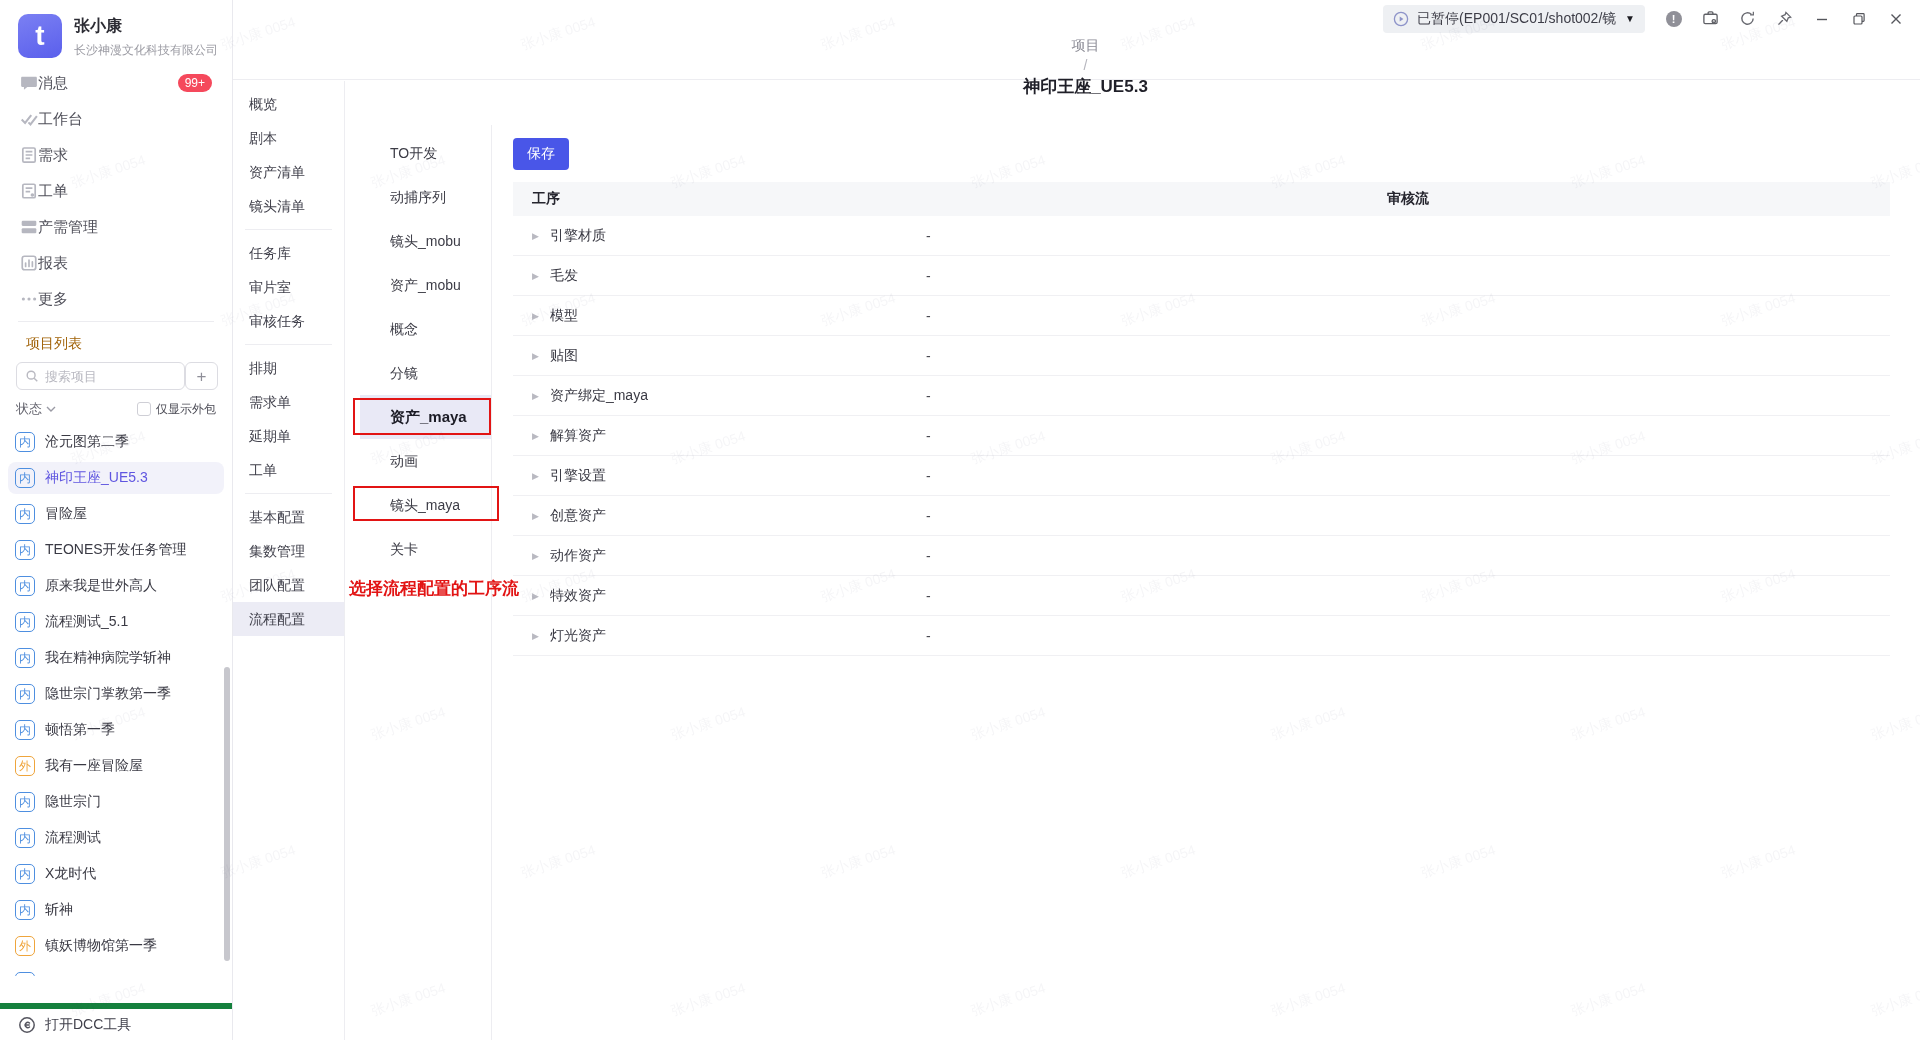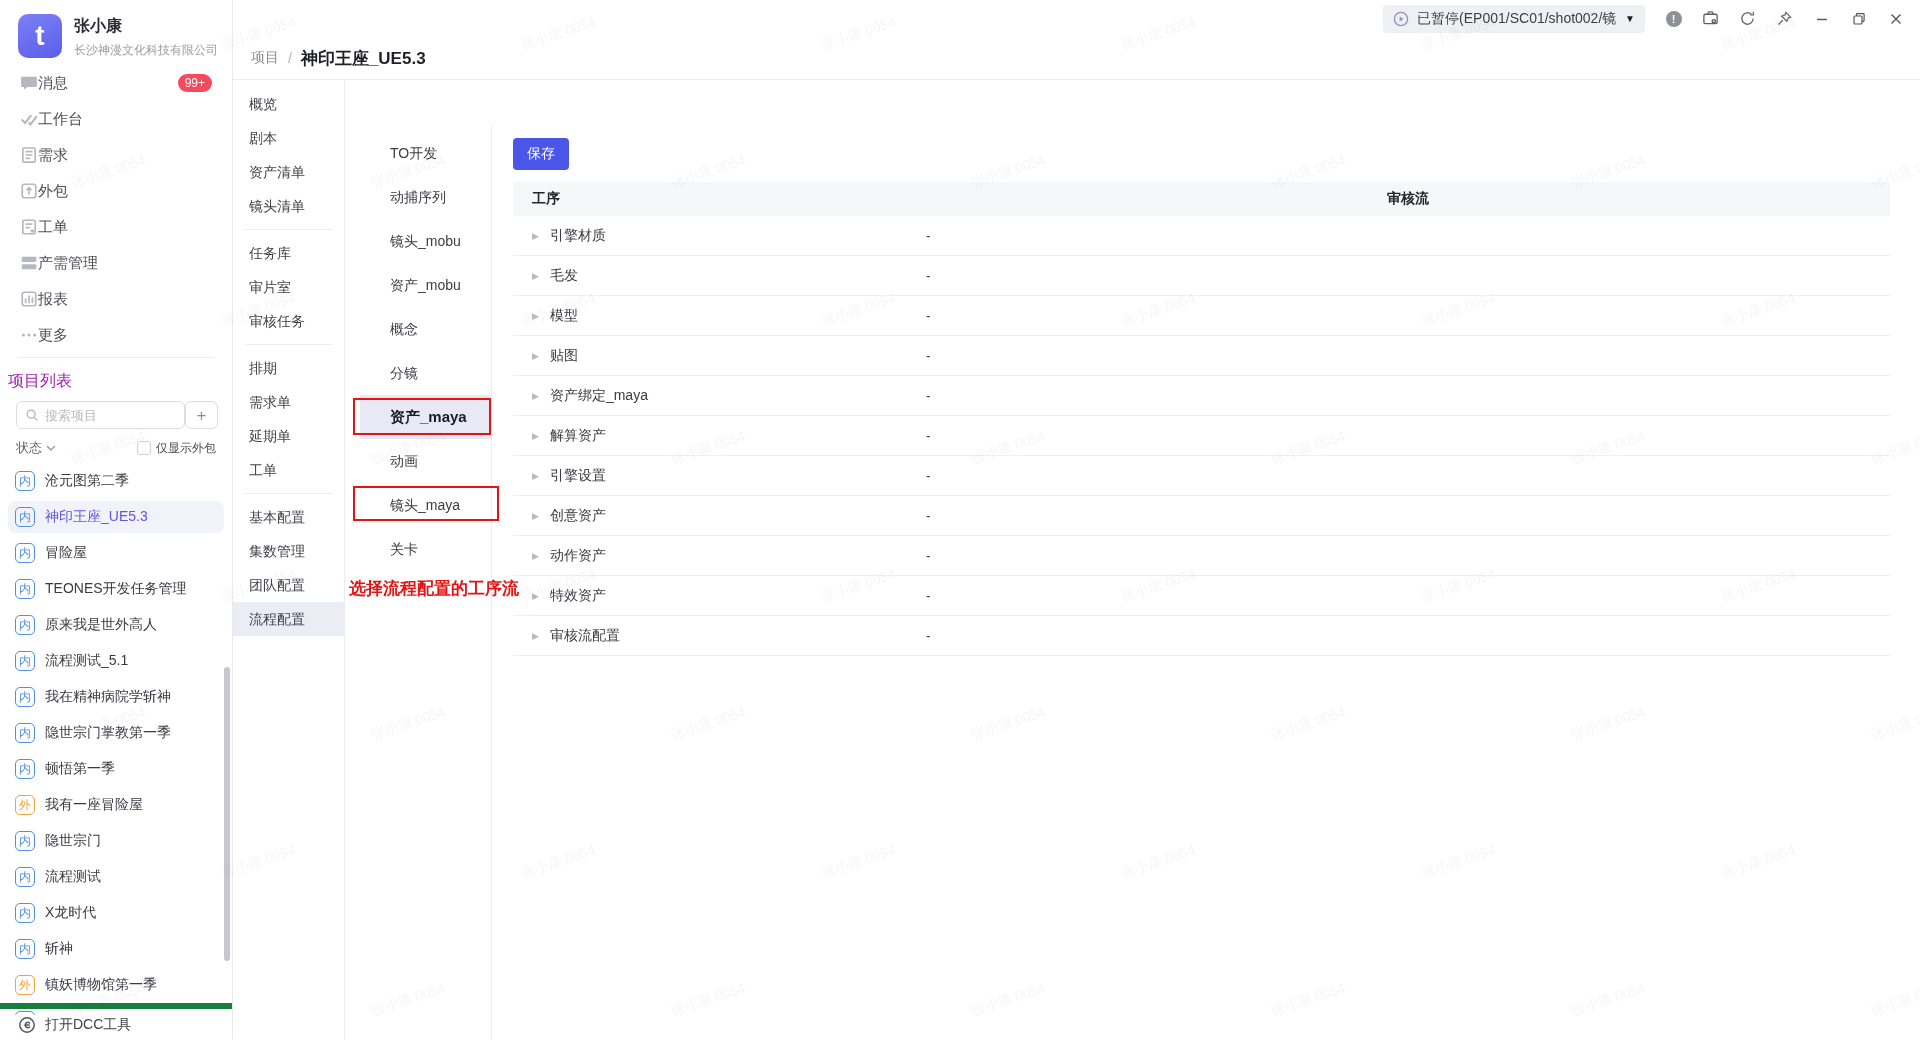--- a/index.html
+++ b/index.html
@@ -18,21 +18,21 @@
           font-weight:bold; font-size:28px; display:flex; align-items:center; justify-content:center; }
   .user-name { font-size:16px; font-weight:700; color:#2b2b33; margin-top:2px; }
   .user-company { font-size:12px; color:#9b9ba3; margin-top:5px; }
   .menu { margin-top:6px; }
   .menu-item { height:36px; display:flex; align-items:center; padding-left:20px; cursor:pointer; }
   .mi-icon { width:18px; height:18px; display:inline-flex; }
   .mi-label { font-size:15px; color:#50505a; }
   .mi-badge { margin-left:auto; margin-right:20px; background:var(--unread-badge,#f5495c); color:#fff; font-size:12px;
               height:18px; line-height:18px; padding:0 7px; border-radius:9px; }
   .sb-divider { height:1px; background:#ececf0; margin:4px 18px 0 18px; }
-  .proj-title { margin:13px 0 0 8px; font-size:16px; color:#a21caf; }
+  .proj-title { margin:13px 0 0 26px; font-size:14px; color:#a16207; }
   .search-row { display:flex; margin:9px 14px 0 16px; gap:0; }
   .search-box { flex:1; height:28px; border:1px solid #dcdce2; border-radius:6px; display:flex; align-items:center; padding:0 8px; gap:6px; background:#fff; }
   .search-box input { border:none; outline:none; width:100%; font-size:13px; color:#3a3a44; background:transparent; }
   .search-box input::placeholder { color:#b9b9c1; }
   .add-btn { width:33px; height:28px; border:1px solid #dcdce2; border-radius:6px; background:#fff; color:#8e8e98; font-size:17px; line-height:1; cursor:pointer; }
   .filter-row { display:flex; align-items:center; margin:10px 16px 0 16px; }
   .f-status { font-size:13px; color:#62626c; display:flex; align-items:center; gap:4px; cursor:pointer; }
   .f-out { margin-left:auto; display:flex; align-items:center; gap:5px; font-size:12px; color:#4c4c56; cursor:pointer; }
   .cb { width:14px; height:14px; border:1px solid #cfcfd6; border-radius:3px; background:#fff; }
   .proj-list { margin-top:8px; height:550px; overflow:hidden; padding:0 8px; }
@@ -51,21 +51,21 @@
   .titlebar { position:absolute; left:233px; right:0; top:0; height:37px; display:flex; align-items:center; justify-content:flex-end; padding-right:6px; z-index:6; }
   .task-pill { height:28px; background:#eef0f3; border-radius:4px; display:flex; align-items:center; padding:0 10px; gap:8px; margin-right:10px; cursor:pointer; }
   .play-ic { width:16px; height:16px; flex:none; }
   .pill-text { font-size:14px; color:#3d3d47; max-width:200px; white-space:nowrap; overflow:hidden; }
   .caret { font-size:10px; color:#1c1c22; }
   .tb-ic { width:37px; height:30px; display:flex; align-items:center; justify-content:center; color:#5f6066; font-size:15px; cursor:pointer; }
   .notif-circle { width:16px; height:16px; border-radius:50%; background:#909098; color:#fff; font-size:11px; font-weight:bold; display:flex; align-items:center; justify-content:center; }
 
   
   .main { position:absolute; left:233px; top:37px; right:0; bottom:0; background:#fff; }
-  .crumb-row { height:43px; border-bottom:1px solid #ededf1; display:flex; align-items:center; padding-left:18px; gap:9px; }
+  .crumb-row { height:43px; border-bottom:1px solid #ededf1; display:flex; align-items:center; padding-left:18px; gap:2px;flex-direction:column; }
   .crumb-root { font-size:14px; color:#8a8a94; cursor:pointer; }
   .crumb-sep { font-size:14px; color:#b5b5bd; }
   .crumb-cur { font-size:17px; font-weight:700; color:#1f1f28; }
   .body-row { position:absolute; top:44px; left:0; right:0; bottom:0; display:flex; }
 
   
   .proj-nav { width:112px; border-right:1px solid #ededf1; padding-top:6px; flex:none; }
   .pn-item { height:34px; line-height:34px; padding-left:16px; font-size:14px; color:#3f3f4a; cursor:pointer; white-space:nowrap; }
   .pn-item.sel { background:#ececf5; }
   .pn-divider { height:1px; background:#ededf1; margin:6px 12px; }
@@ -137,29 +137,20 @@
         <span class="mi-label">工作台</span>
       </div>
       <div class="menu-item">
         <span class="mi-icon">
             <svg viewBox="0 0 16 16" width="18" height="18" fill="none" stroke="#b6b7c0" stroke-width="1.5">
               <rect x="2.5" y="1.8" width="11" height="12.5" rx="1.2"></rect>
               <path d="M5 5h6M5 8h6M5 11h4"></path>
             </svg>
           </span>
         <span class="mi-label">需求</span>
-      </div>
-      <div class="menu-item">
-        <span class="mi-icon">
-            <svg viewBox="0 0 16 16" width="18" height="18" fill="none" stroke="#b6b7c0" stroke-width="1.5">
-              <rect x="2" y="2" width="12" height="12" rx="2"></rect>
-              <path d="M8 11V5M5.8 7.2 8 5l2.2 2.2"></path>
-            </svg>
-          </span>
-        <span class="mi-label">外包</span>
       </div>
       <div class="menu-item">
         <span class="mi-icon">
             <svg viewBox="0 0 16 16" width="18" height="18" fill="none" stroke="#b6b7c0" stroke-width="1.5">
               <rect x="2.5" y="2" width="11" height="12" rx="1.2"></rect>
               <path d="M5 5.5h6M5 8.5h4"></path>
               <circle cx="11" cy="11.5" r="1.6" fill="#b6b7c0" stroke="none"></circle>
             </svg>
           </span>
         <span class="mi-label">工单</span>
@@ -476,21 +467,21 @@
               <div class="trow">
                   <div class="td1">
                     <span class="chev">▶</span>
                     <span>特效资产</span>
                   </div>
                   <div class="td2">-</div>
                 </div>
               <div class="trow">
                   <div class="td1">
                     <span class="chev">▶</span>
-                    <span>审核流配置</span>
+                    <span>灯光资产</span>
                   </div>
                   <div class="td2">-</div>
                 </div>
             </div>
           </div>
         </div>
       </section>
     </div>
   </main>
 

